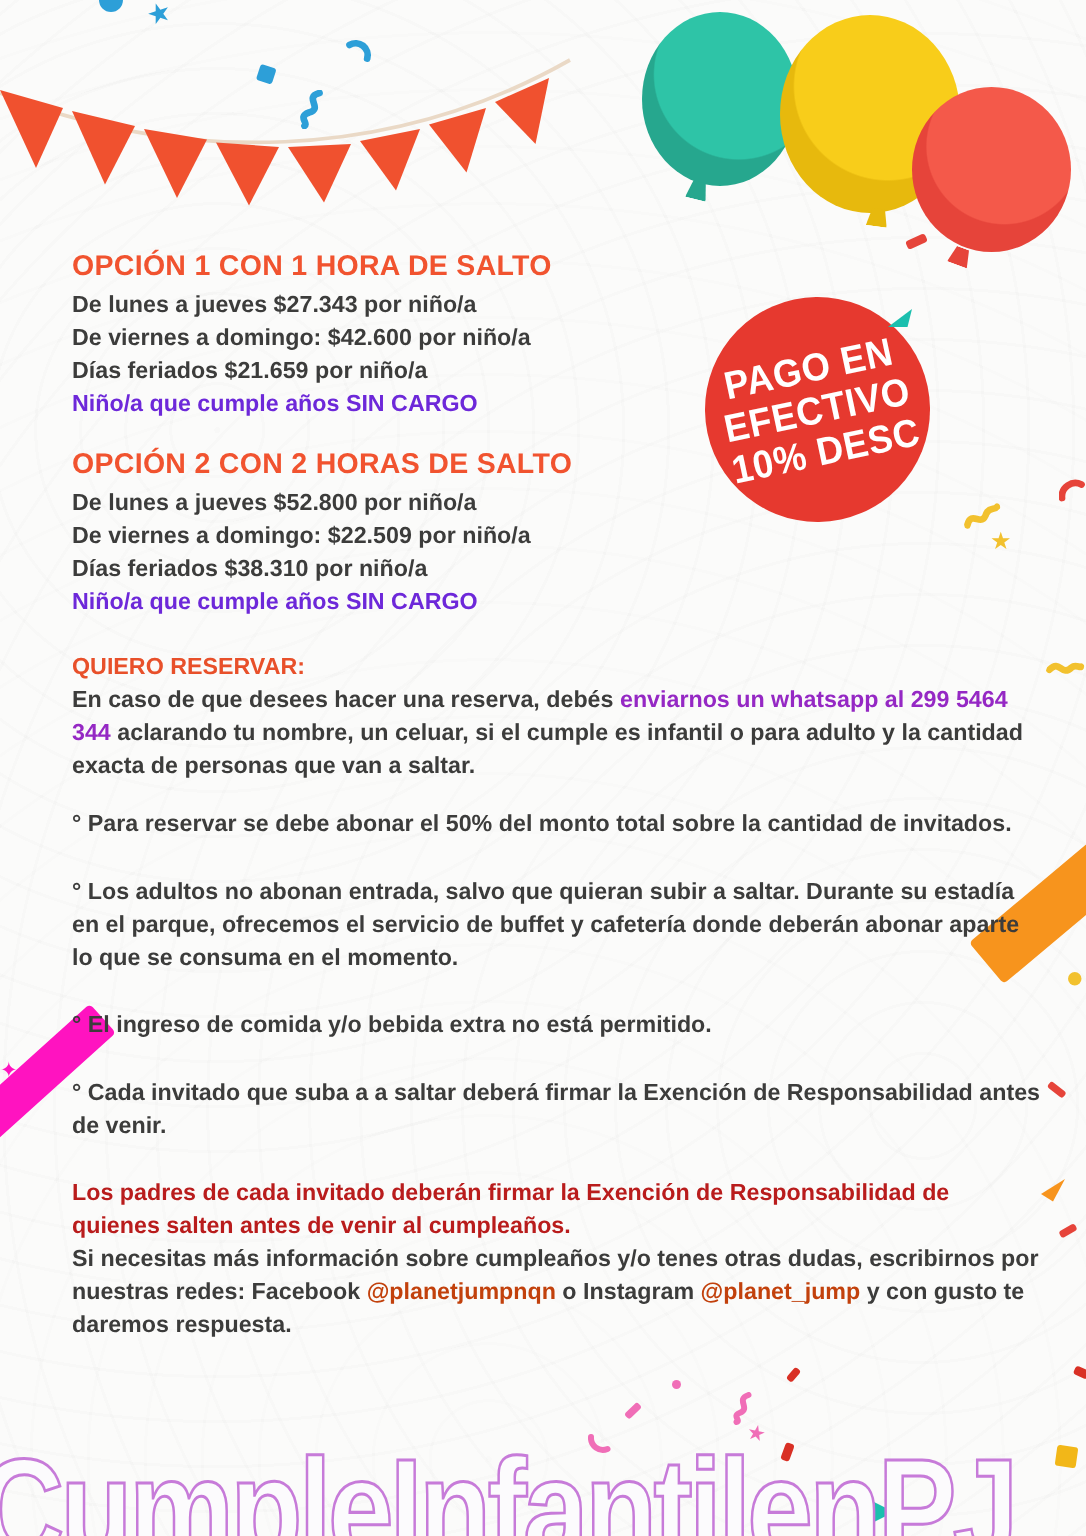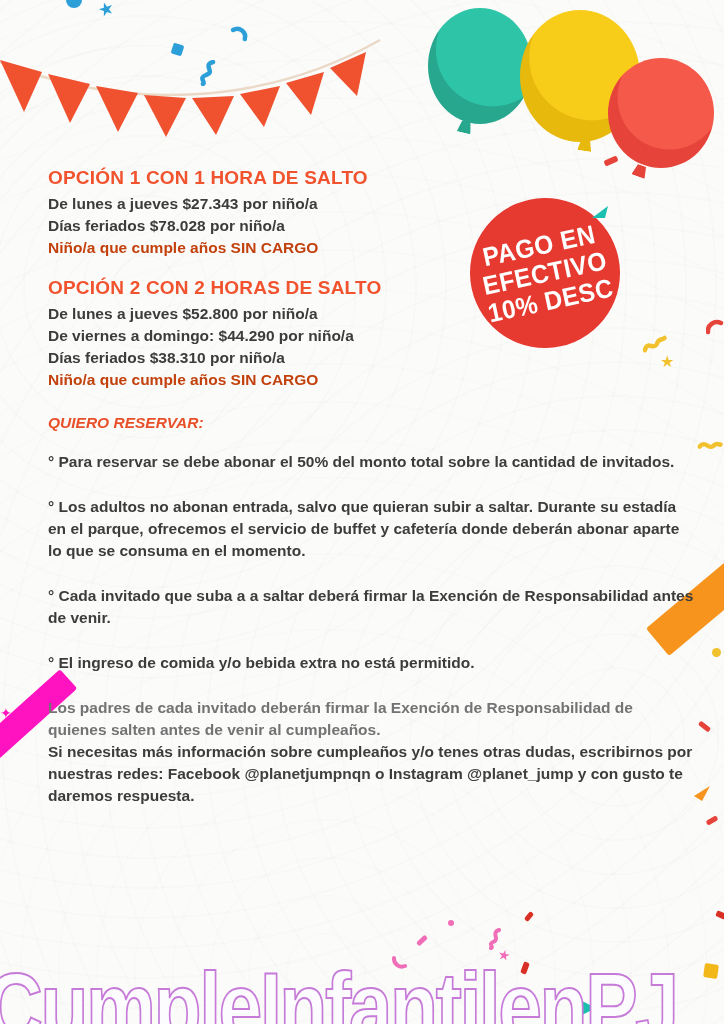--- a/index.html
+++ b/index.html
@@ -45,31 +45,31 @@
     font-weight:700;font-size:96px;letter-spacing:-3px;
     color:#fcfbfd;-webkit-text-stroke:2px #c77bd9;
     transform:scaleX(.82);transform-origin:left top;
   }
   
   .content{position:absolute;left:48px;top:166px;width:646px;color:#3c3c3b;
     font-size:15.5px;font-weight:700;line-height:22px;}
   .content p{margin:0;}
   h2.opt{margin:0 0 3px 0;font-size:19px;line-height:24px;color:#f1532f;letter-spacing:.2px;}
   .opt2{margin-top:17px !important;}
-  .free{color:#c2410c;}
-  .sec-title-orange{color:#e8502a;font-style:italic;}
+  .free{color:#6d28d9;}
+  .sec-title-orange{color:#e8502a;}
   .sec-title-blue{color:#29abe2;}
   .mt-reserve{margin-top:21px !important;}
   .info-head{margin-top:15px !important;text-decoration:underline;text-underline-offset:3px;}
   .bullet{margin-top:17px !important;}
   .bullet-sp{margin-top:23px !important;}
-  .parents{margin-top:23px !important;color:#737373;}
+  .parents{margin-top:23px !important;color:#b91c1c;}
   .imp-title{margin-top:23px !important;}
   .purple{color:#9528c4;}
-  .handle{color:#404040;}
+  .handle{color:#c2410c;}
 </style>
 </head>
 <body>
 
 <div class="swirls"></div>
 
 <svg width="382" height="125" style="position:absolute;left:0;top:28px;" aria-hidden="true">
   <path d="M0,34 C120,82 260,80 380,12" stroke="#ead9c6" stroke-width="2.5" fill="none"></path>
   <polygon points="0,32 42,44 24,84" fill="#f0512f"></polygon>
   <polygon points="48,46 90,56 70,95" fill="#f0512f"></polygon>
@@ -148,34 +148,36 @@
   </svg>
 <div class="confetti tick" style="left:704px;top:964px;width:14px;height:14px;background:#f2b718;transform:rotate(8deg);"></div>
 <div class="confetti tick" style="left:716px;top:912px;width:10px;height:6px;background:#d93025;transform:rotate(24deg);"></div>
 
 <div class="watermark">CumpleInfantilenPJ</div>
 
 <div class="content">
 
   <h2 class="opt">OPCIÓN 1 CON 1 HORA DE SALTO</h2>
   <p>De lunes a jueves $27.343 por niño/a</p>
-  <p>Días feriados $78.028 por niño/a</p>
+  <p>De viernes a domingo: $42.600 por niño/a</p>
+  <p>Días feriados $21.659 por niño/a</p>
   <p class="free">Niño/a que cumple años SIN CARGO</p>
 
   <h2 class="opt opt2">OPCIÓN 2 CON 2 HORAS DE SALTO</h2>
   <p>De lunes a jueves $52.800 por niño/a</p>
-  <p>De viernes a domingo: $44.290 por niño/a</p>
+  <p>De viernes a domingo: $22.509 por niño/a</p>
   <p>Días feriados $38.310 por niño/a</p>
   <p class="free">Niño/a que cumple años SIN CARGO</p>
 
   <p class="sec-title-orange mt-reserve">QUIERO RESERVAR:</p>
+  <p><span>En caso de que desees hacer una reserva, debés </span><span class="purple">enviarnos un whatsapp al 299 5464 344</span><span> aclarando tu nombre, un celuar, si el cumple es infantil o para adulto y la cantidad exacta de personas que van a saltar.</span></p>
 
 
   <p class="bullet">° Para reservar se debe abonar el 50% del monto total sobre la cantidad de invitados.</p>
   <p class="bullet-sp">° Los adultos no abonan entrada, salvo que quieran subir a saltar. Durante su estadía en el parque, ofrecemos  el servicio de buffet y cafetería donde deberán abonar aparte lo que se consuma en el momento.</p>
+  <p class="bullet-sp">° El ingreso de comida y/o bebida extra no está permitido.</p>
   <p class="bullet-sp">° Cada invitado que suba a a saltar deberá firmar la Exención de Responsabilidad antes de venir.</p>
-  <p class="bullet-sp">° El ingreso de comida y/o bebida extra no está permitido.</p>
 
   <p class="parents">Los padres de cada invitado deberán firmar la Exención de Responsabilidad de quienes salten antes de venir al cumpleaños.</p>
 
   <p><span>Si necesitas más información sobre cumpleaños y/o tenes otras dudas, escribirnos  por nuestras redes: Facebook </span><span class="handle">@planetjumpnqn</span><span> o Instagram  </span><span class="handle">@planet_jump</span><span> y con gusto te daremos respuesta.</span></p>
 
 </div>
 
 </body></html>

